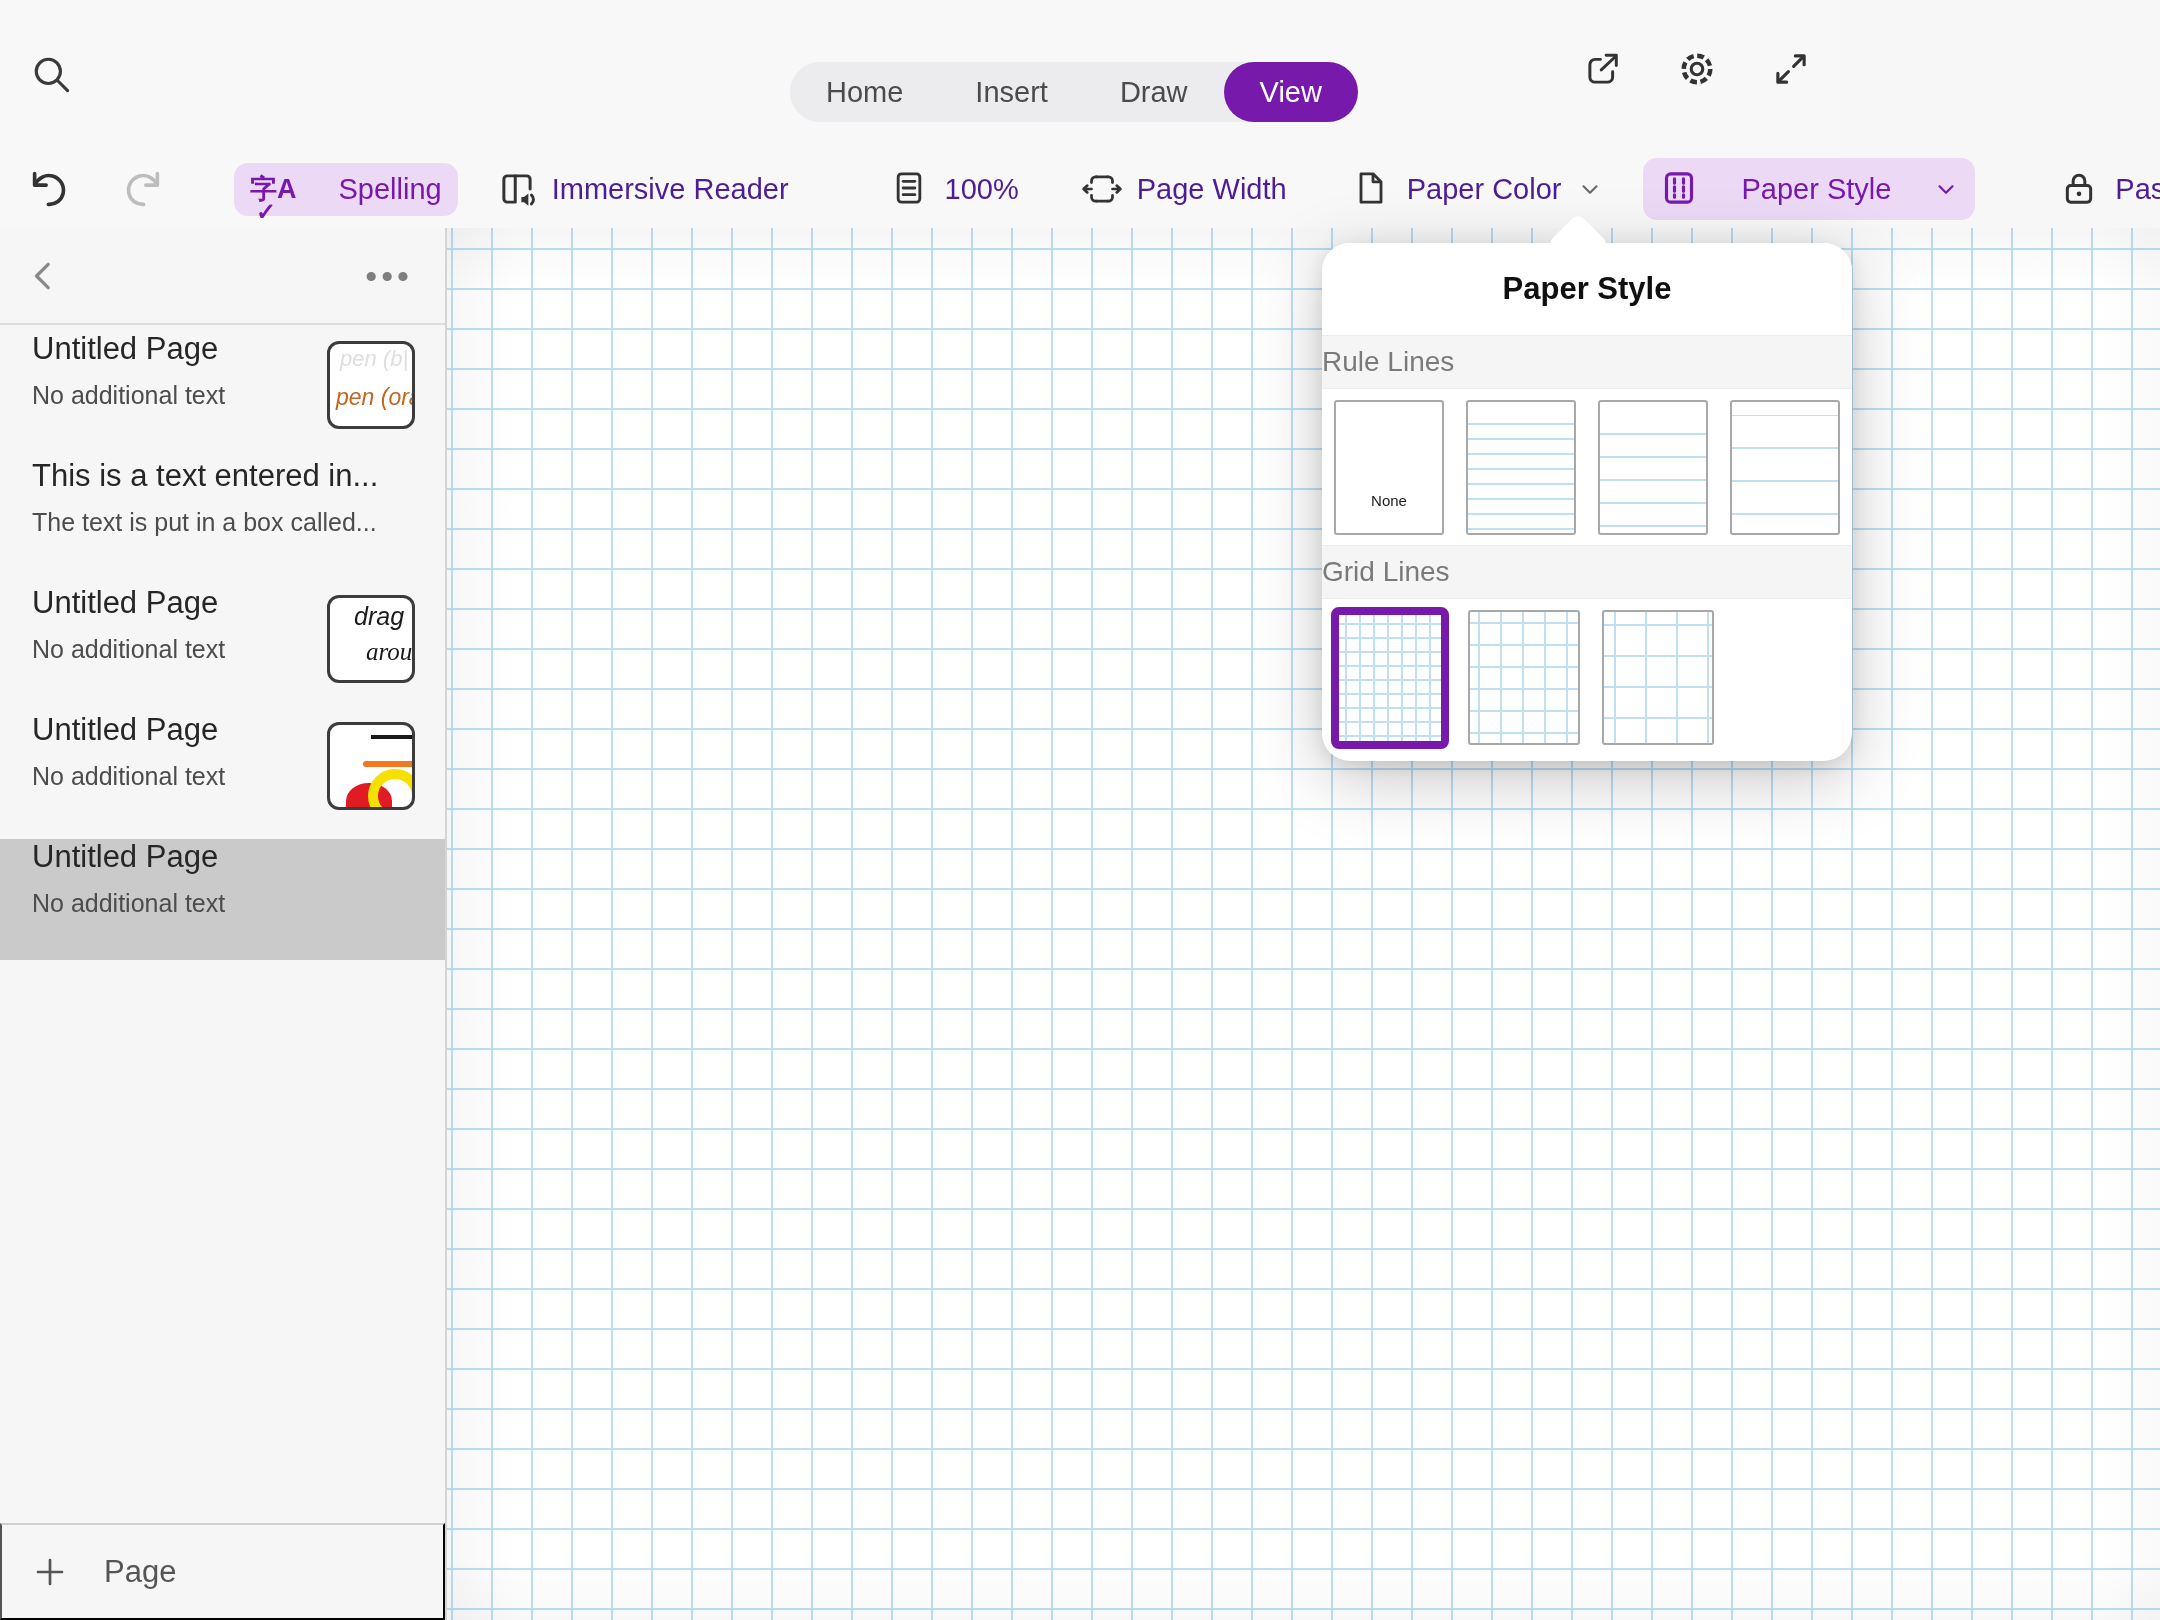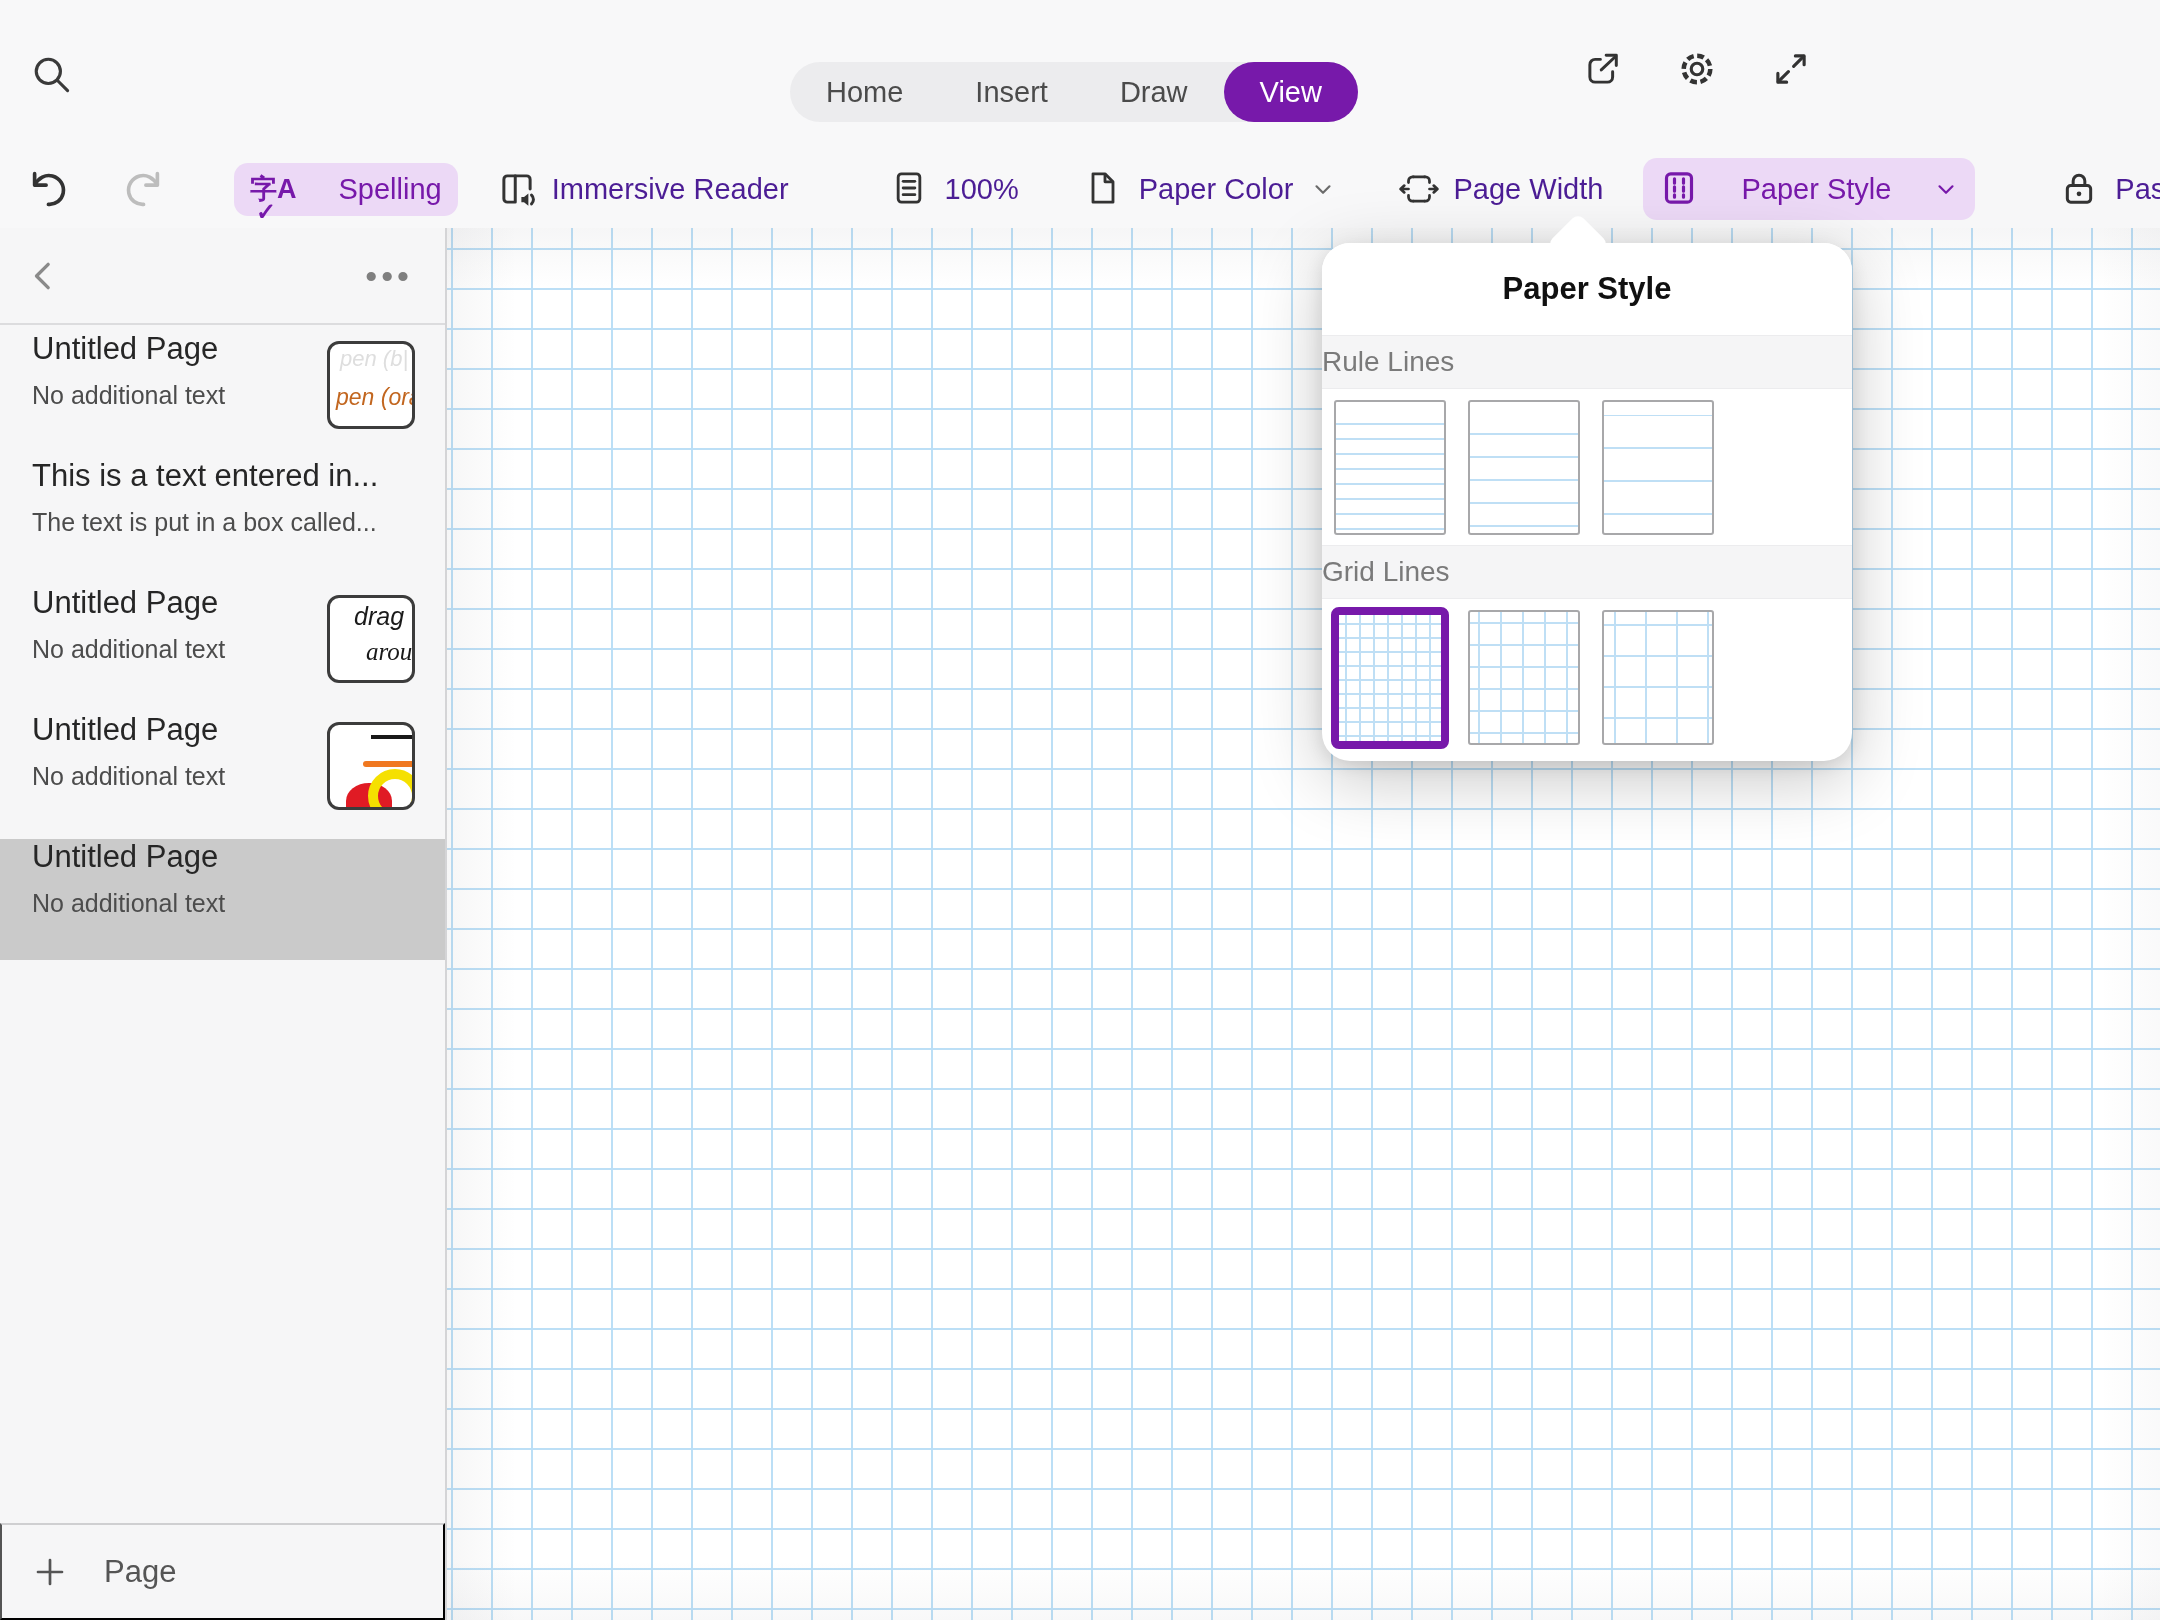--- a/index.html
+++ b/index.html
@@ -194,45 +194,45 @@
           <svg viewBox="0 0 24 24" width="40" height="40" fill="none" stroke="currentColor" stroke-width="1.7" stroke-linecap="round">
             <rect x="5.5" y="3.5" width="13" height="17" rx="2"></rect>
             <line x1="8.5" y1="8" x2="15.5" y2="8"></line>
               <line x1="8.5" y1="12" x2="15.5" y2="12"></line>
               <line x1="8.5" y1="16" x2="15.5" y2="16"></line>
           </svg>
         </span>
         <span>100%</span>
       </button>
 
-      <button class="tool-btn" style="margin-left:32px;">
-        <span class="ticon">
-          <svg viewBox="0 0 24 24" width="40" height="40" fill="none" stroke="currentColor" stroke-width="1.7" stroke-linejoin="round">
-            <path d="M6 3.5 h7.2 L18 8.3 V20.5 H6 z"></path>
-              <path d="M13.2 3.5 V8.3 H18"></path>
-          </svg>
-        </span>
-        <span>Paper Color</span>
-        <span class="chev-down">
-          <svg viewBox="0 0 24 24" width="26" height="26" fill="none" stroke="currentColor" stroke-width="2" stroke-linecap="round" stroke-linejoin="round">
-              <path d="M6 9.5 l6 6 6-6"></path>
-            </svg>
-        </span>
-      </button>
-
       <button class="tool-btn" style="margin-left:30px;">
         <span class="ticon">
           <svg viewBox="0 0 26 24" width="42" height="42" fill="none" stroke="currentColor" stroke-width="1.7" stroke-linecap="round" stroke-linejoin="round">
             <path d="M9.5 4.5 h7 M9.5 19.5 h7"></path>
             <path d="M9.5 4.5 H9 a2.5 2.5 0 0 0 -2.5 2.5 v1 M16.5 4.5 h.5 a2.5 2.5 0 0 1 2.5 2.5 v1 M6.5 16 v1 a2.5 2.5 0 0 0 2.5 2.5 h.5 M19.5 16 v1 a2.5 2.5 0 0 1 -2.5 2.5 h-.5"></path>
             <path d="M6.5 12 H1.8 M3.9 9.9 L1.6 12 l2.3 2.1"></path>
             <path d="M19.5 12 h4.7 M22.1 9.9 L24.4 12 l-2.3 2.1"></path>
           </svg>
         </span>
         <span>Page Width</span>
+      </button>
+
+      <button class="tool-btn" style="margin-left:32px;">
+        <span class="ticon">
+          <svg viewBox="0 0 24 24" width="40" height="40" fill="none" stroke="currentColor" stroke-width="1.7" stroke-linejoin="round">
+            <path d="M6 3.5 h7.2 L18 8.3 V20.5 H6 z"></path>
+              <path d="M13.2 3.5 V8.3 H18"></path>
+          </svg>
+        </span>
+        <span>Paper Color</span>
+        <span class="chev-down">
+          <svg viewBox="0 0 24 24" width="26" height="26" fill="none" stroke="currentColor" stroke-width="2" stroke-linecap="round" stroke-linejoin="round">
+              <path d="M6 9.5 l6 6 6-6"></path>
+            </svg>
+        </span>
       </button>
 
       <button class="tool-btn purple" style="margin-left:24px;">
         <span class="ticon">
           <svg viewBox="0 0 24 24" width="40" height="40" fill="none" stroke="currentColor" stroke-width="1.9" stroke-linecap="round">
             <rect x="4.5" y="3.5" width="15" height="17" rx="2.5"></rect>
             <line x1="9.3" y1="6.5" x2="9.3" y2="17.5" stroke-dasharray="2.6 2.2"></line>
             <line x1="14.7" y1="6.5" x2="14.7" y2="17.5" stroke-dasharray="2.6 2.2"></line>
           </svg>
         </span>
@@ -329,20 +329,23 @@
 
     <div class="canvas"></div>
   </div>
 
   <div class="popover">
     <div class="pop-arrow"></div>
     <div class="pop-title">Paper Style</div>
 
     <div class="pop-band">Rule Lines</div>
     <div class="swatch-row">
+      <div class="swatch">
+        <span class="none-label">None</span>
+      </div>
       <div class="swatch ruled-narrow"></div>
       <div class="swatch ruled-medium"></div>
       <div class="swatch ruled-wide"></div>
     </div>
 
     <div class="pop-band">Grid Lines</div>
     <div class="swatch-row" style="padding-bottom:16px;">
       <div class="swatch grid-sm selected"></div>
       <div class="swatch grid-md"></div>
       <div class="swatch grid-lg"></div>

